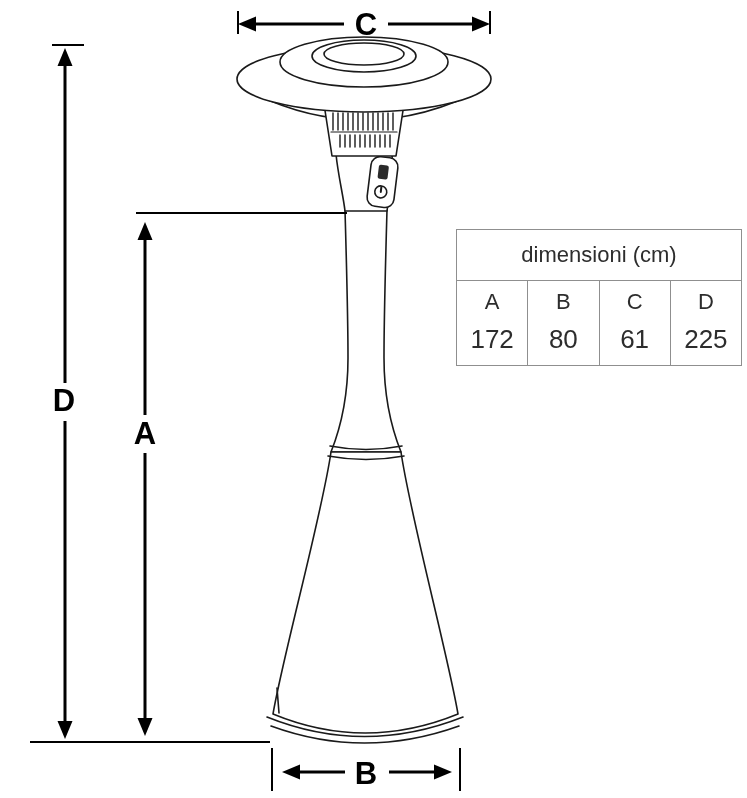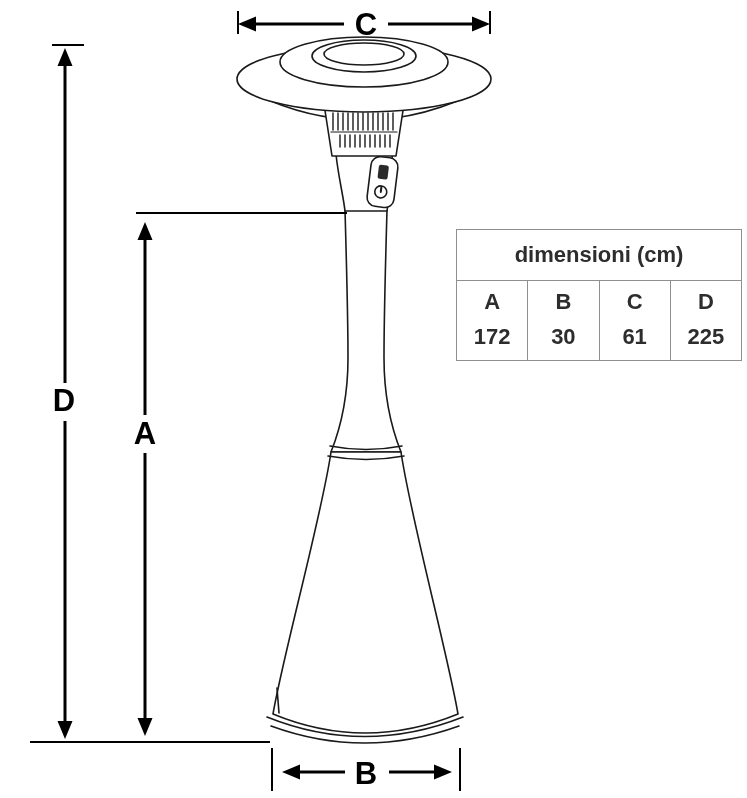--- a/index.html
+++ b/index.html
@@ -21,40 +21,39 @@
   }
 
   .dim-table {
     position: absolute;
     left: 456px;
     top: 229px;
     width: 284px;
     border: 1px solid #8f8f8f;
     background: #ffffff;
     color: #2d2d2d;
-    font-weight: bold;
   }
   .dim-table-header {
     height: 50px;
     display: flex;
     align-items: center;
     justify-content: center;
     font-size: 22px;
     border-bottom: 1px solid #8f8f8f;
   }
   .dim-table-cols { display: flex; }
   .dim-col {
     flex: 1;
     border-right: 1px solid #8f8f8f;
     padding: 8px 0 10px;
     text-align: center;
   }
   .dim-col:last-child { border-right: none; }
   .dim-letter { font-size: 22px; margin-bottom: 9px; }
-  .dim-value  { font-size: 22px; }
+  .dim-value  { font-size: 26px; }
 </style>
 </head>
 <body>
 
 <div class="canvas">
 
   <svg width="747" height="798" viewBox="0 0 747 798">
 
     <g fill="none" stroke="#1a1a1a" stroke-width="1.6" stroke-linecap="round" stroke-linejoin="round">
 
@@ -141,21 +140,21 @@
 
   <div class="dim-table">
     <div class="dim-table-header">dimensioni (cm)</div>
     <div class="dim-table-cols">
       <div class="dim-col">
         <div class="dim-letter">A</div>
         <div class="dim-value">172</div>
       </div>
       <div class="dim-col">
         <div class="dim-letter">B</div>
-        <div class="dim-value">30</div>
+        <div class="dim-value">80</div>
       </div>
       <div class="dim-col">
         <div class="dim-letter">C</div>
         <div class="dim-value">61</div>
       </div>
       <div class="dim-col">
         <div class="dim-letter">D</div>
         <div class="dim-value">225</div>
       </div>
     </div>

